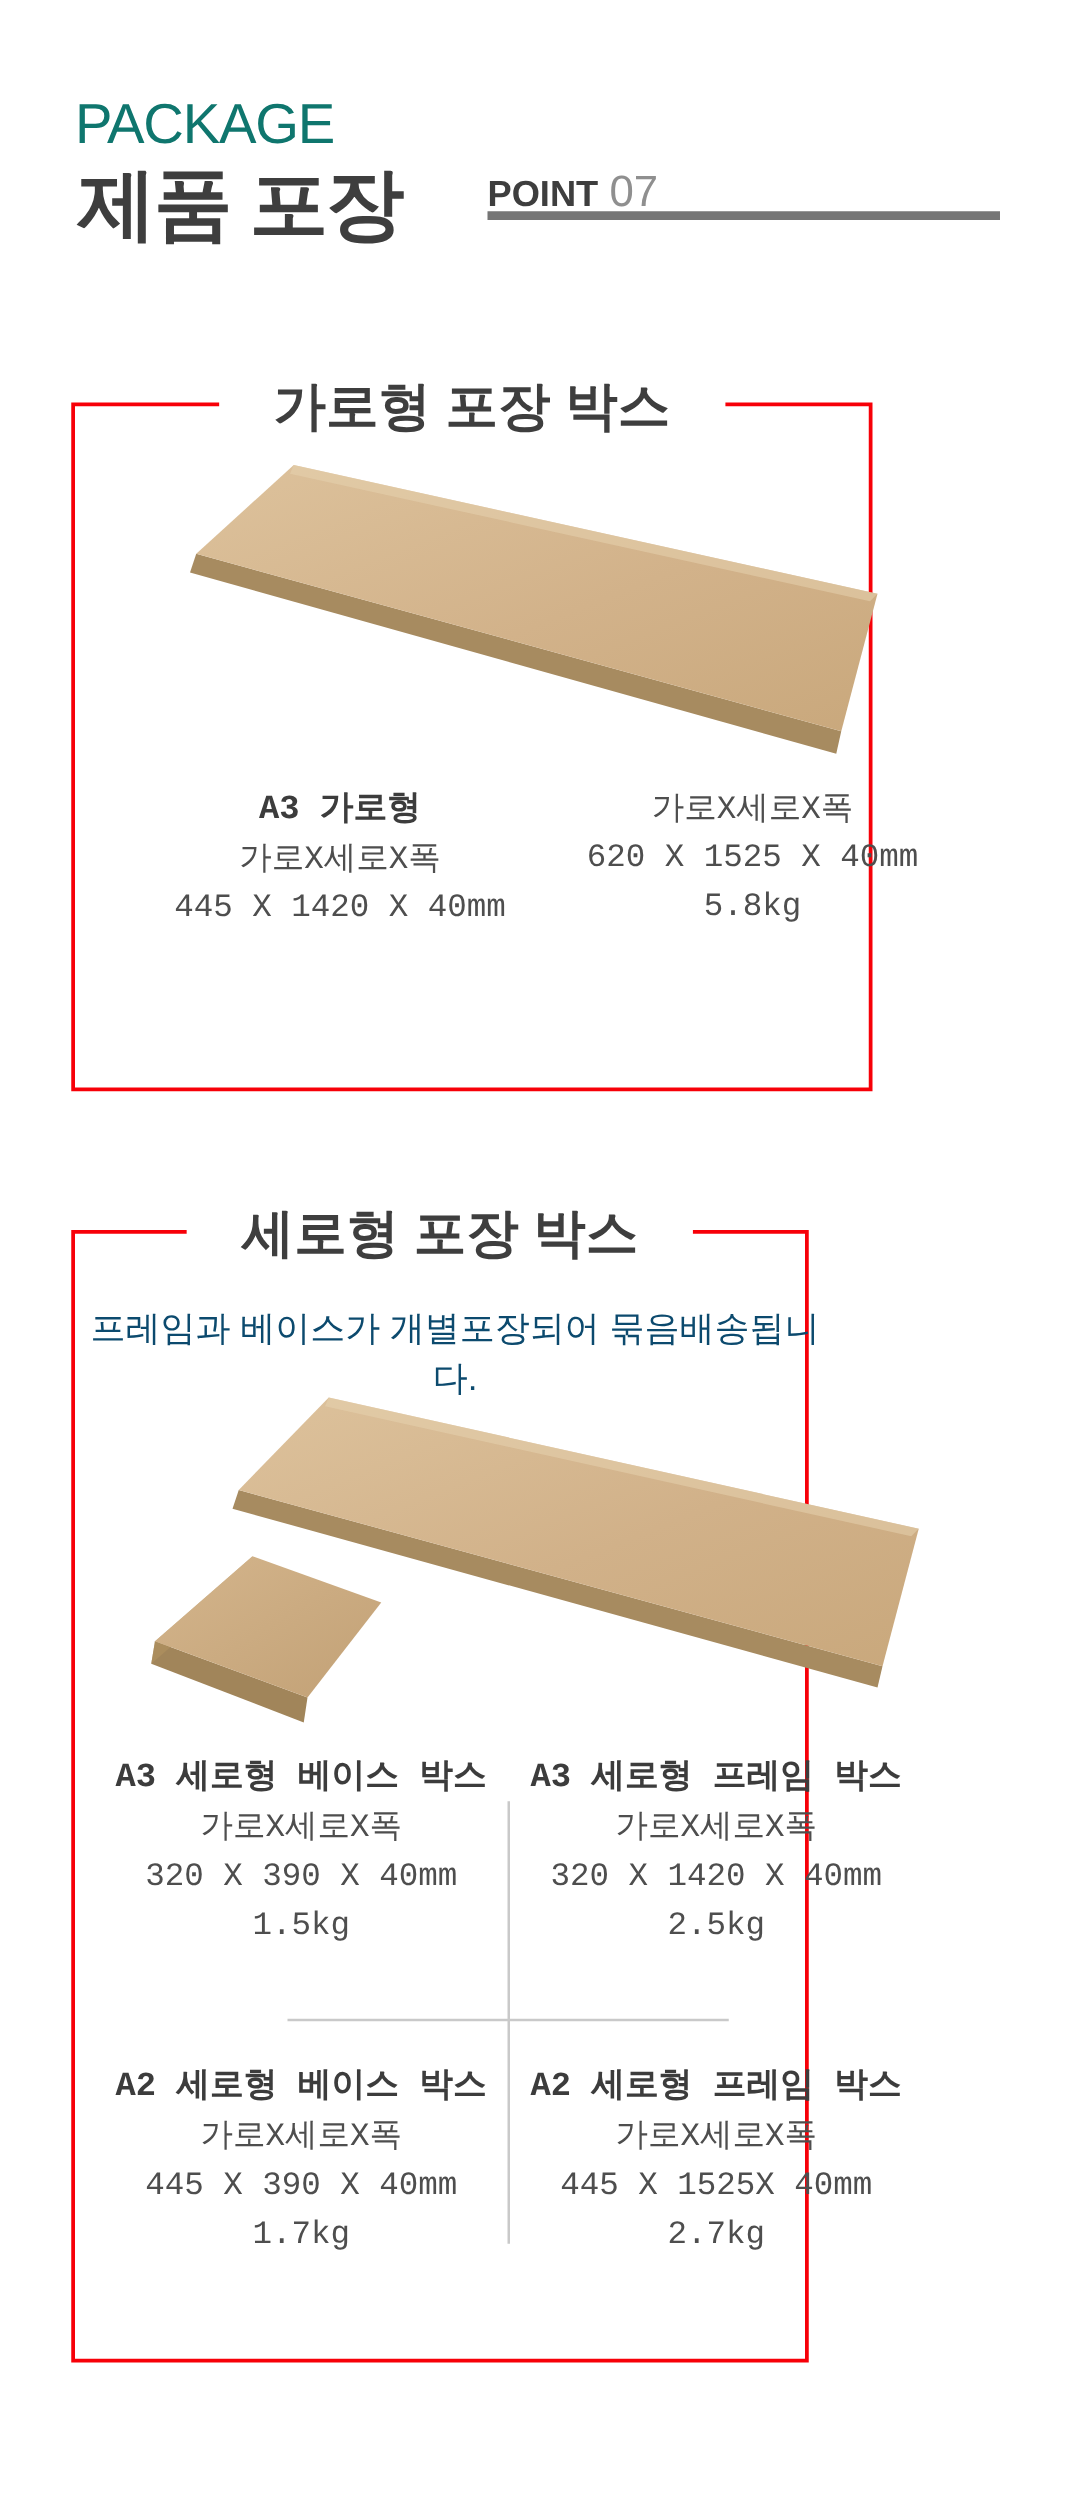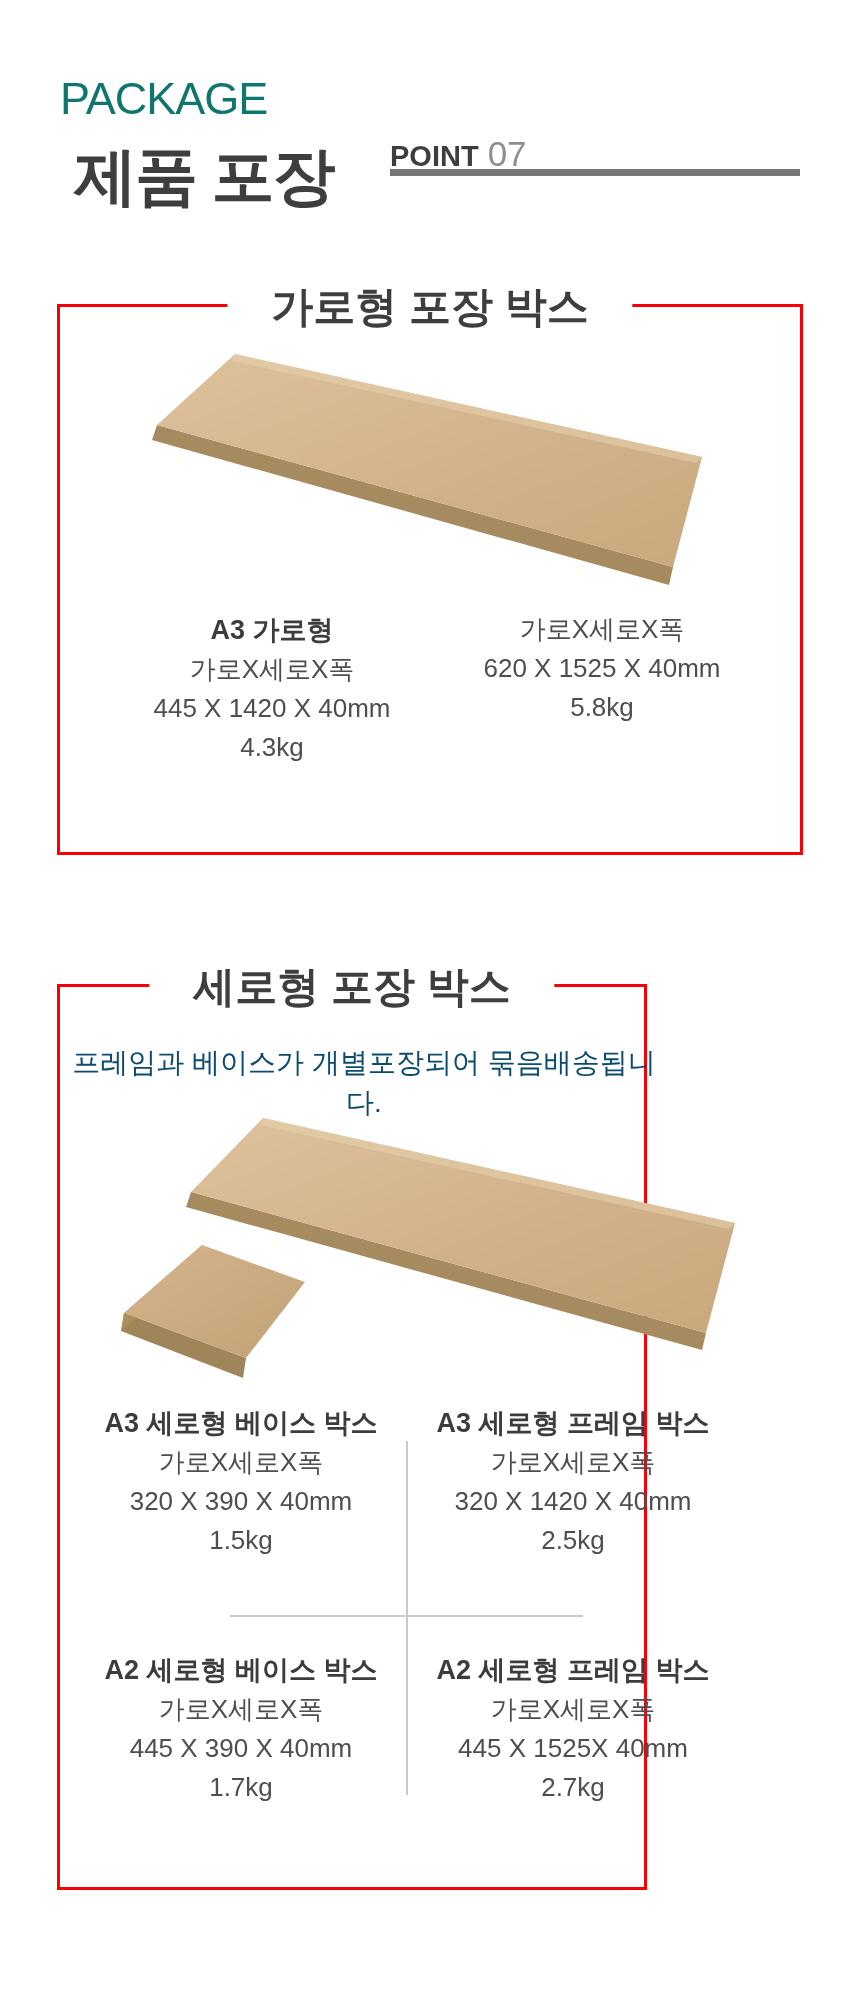--- a/index.html
+++ b/index.html
@@ -11,45 +11,45 @@
     --grid-divider:#c9c9c9;
   }
   *{box-sizing:border-box;}
   html,body{margin:0;padding:0;background:#ffffff;}
   body{font-family:"Liberation Sans","DejaVu Sans",sans-serif;color:var(--body-text);}
   .page{position:relative;width:860px;height:2000px;background:#ffffff;overflow:hidden;}
 
   
   .eyebrow{position:absolute;left:60px;top:76px;font-size:45px;line-height:46px;
            font-weight:400;color:#0f766e;letter-spacing:-1px;}
-  .page-title{position:absolute;left:58px;top:124px;margin:16px;font-size:63px;line-height:72px;
+  .page-title{position:absolute;left:58px;top:124px;margin:4px;font-size:63px;line-height:72px;
               font-weight:700;color:var(--heading-text);letter-spacing:-2px;white-space:nowrap;}
   .point{position:absolute;left:390px;top:134px;width:410px;}
   .point-label{font-size:29px;font-weight:700;color:var(--heading-text);}
   .point-number{font-size:35px;font-weight:400;color:var(--point-number-text);margin-left:9px;}
   .point-bar{position:absolute;left:0;top:35px;width:410px;height:7px;background:var(--point-bar);}
 
   
   .red-box{position:absolute;border:3px solid var(--accent-red);background:#ffffff;}
-  .box1{left:57px;top:304px;width:746px;height:551px;}
+  .box1{left:57px;top:322px;width:641px;height:551px;}
   .box2{left:57px;top:984px;width:590px;height:906px;}
   .box-title{position:absolute;top:-27px;left:50%;transform:translateX(-50%);
              margin:0;background:#ffffff;padding:0 44px;white-space:nowrap;
              font-size:42px;line-height:54px;font-weight:700;color:var(--heading-text);}
   .box-subtitle{position:absolute;left:0;top:44px;width:100%;margin:12px;text-align:center;
                 font-size:28px;line-height:40px;color:#0c4a6e;}
 
   
   .photo{position:absolute;display:block;}
   .photo1{left:60px;top:35px;width:620px;height:250px;}
   .photo2{left:40px;top:113px;width:640px;height:300px;}
 
   
   .spec{position:absolute;width:300px;text-align:center;}
-  .spec p{margin:0;}
+  .spec p{margin:0;font-family:Liberation Mono, monospace;}
   .spec-name{font-size:27px;line-height:40px;font-weight:700;color:#3c3c3c;white-space:nowrap;}
   .spec-line{font-size:26px;line-height:39px;font-weight:400;color:var(--body-text);white-space:nowrap;}
   .spec-a3h{left:62px;top:303px;}
   .spec-a2h{left:392px;top:303px;}
 
   .grid-cell{position:absolute;width:332px;text-align:center;}
   .cell-1{left:15px;top:416px;}
   .cell-2{left:347px;top:416px;}
   .cell-3{left:15px;top:663px;}
   .cell-4{left:347px;top:663px;}
@@ -81,21 +81,20 @@
       </defs>
       <polygon points="37,83 553,225 549,243 32,98" fill="#a78b60"></polygon>
       <polygon points="115,12 582,115 553,225 37,83" fill="url(#cbTop1)"></polygon>
       <polygon points="115,12 582,115 576,121 112,19" fill="#e6d2ae" opacity="0.55"></polygon>
     </svg>
 
     <div class="spec spec-a3h">
       <p class="spec-name">A3 가로형</p>
       <p class="spec-line">가로X세로X폭</p>
       <p class="spec-line">445 X 1420 X 40mm</p>
-      <p class="spec-line">4.3kg</p>
     </div>
 
     <div class="spec spec-a2h">
       <p class="spec-line">가로X세로X폭</p>
       <p class="spec-line">620 X 1525 X 40mm</p>
       <p class="spec-line">5.8kg</p>
     </div>
   </section>
 
   <section class="red-box box2">

